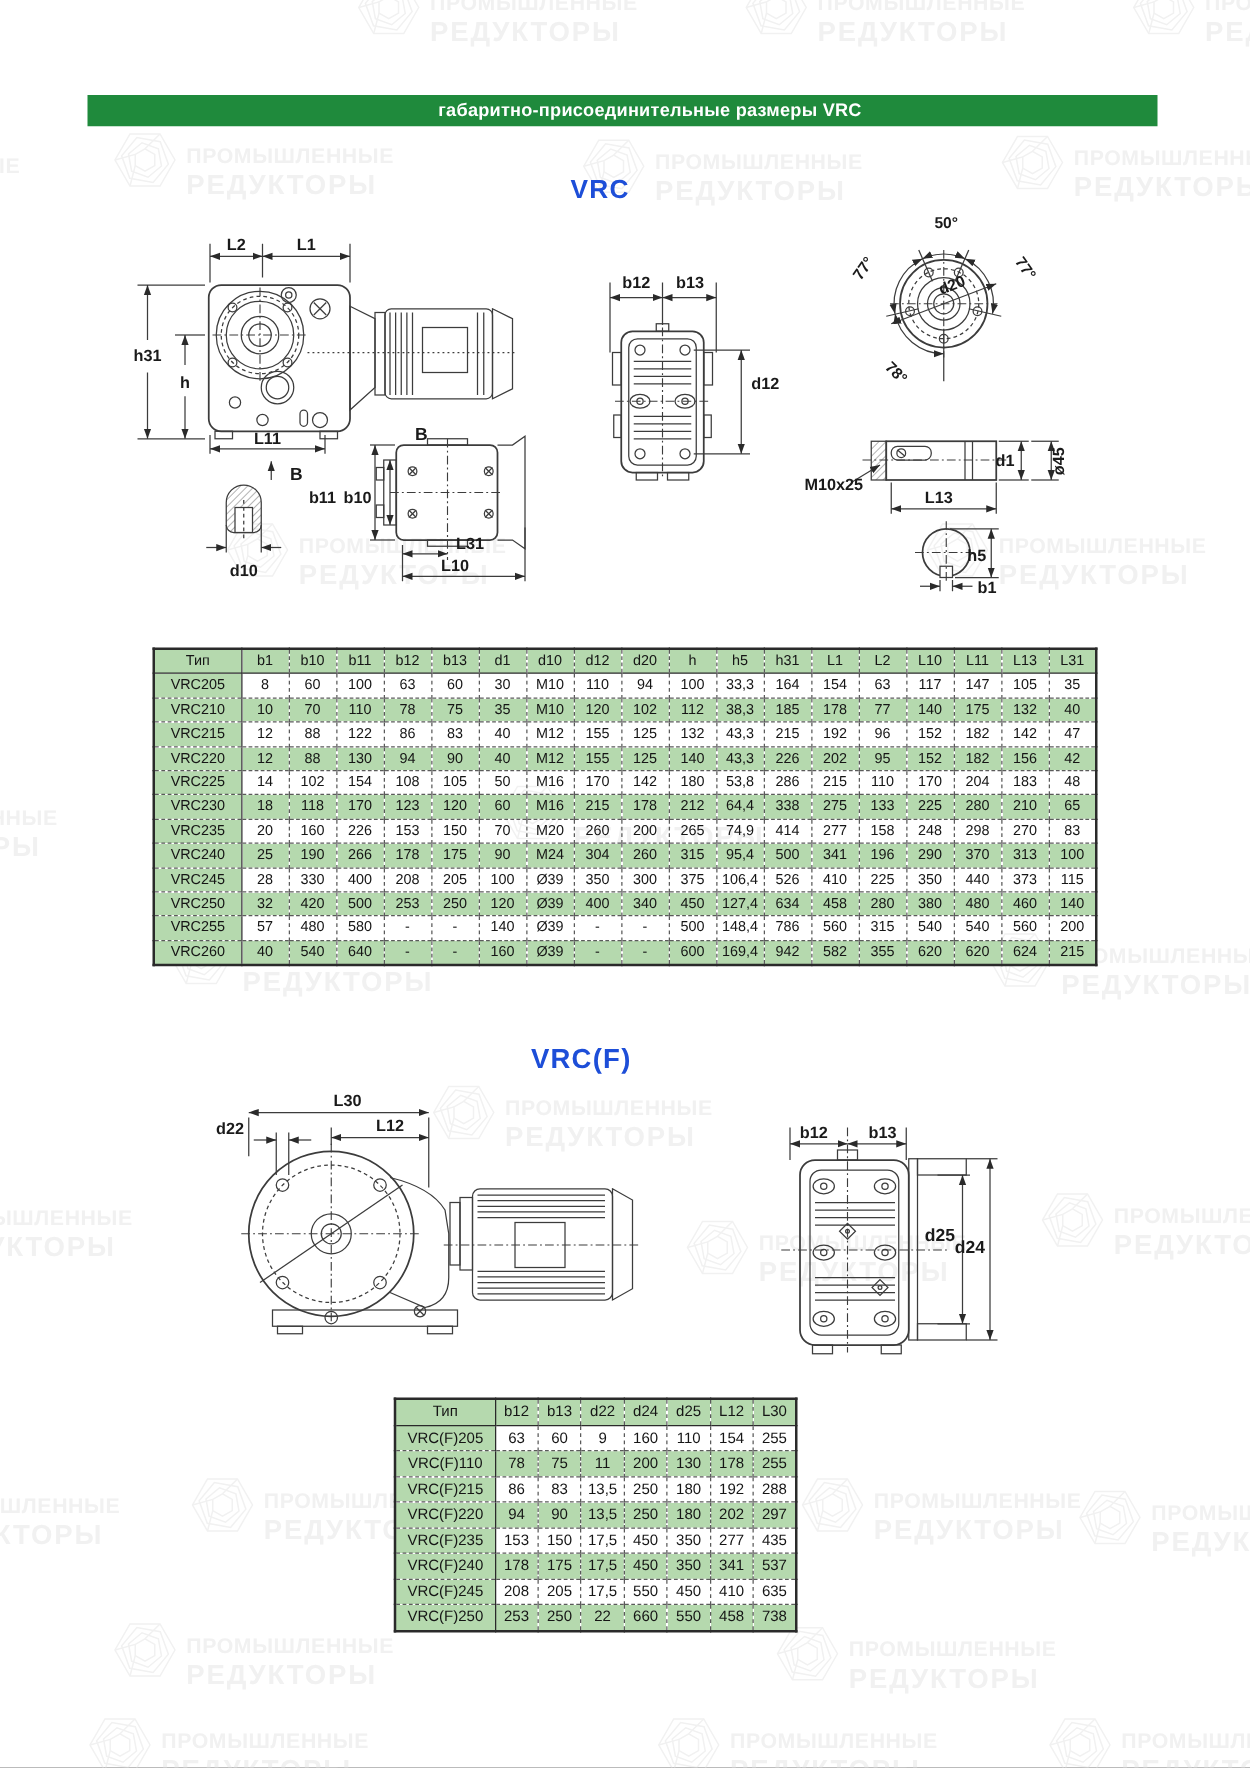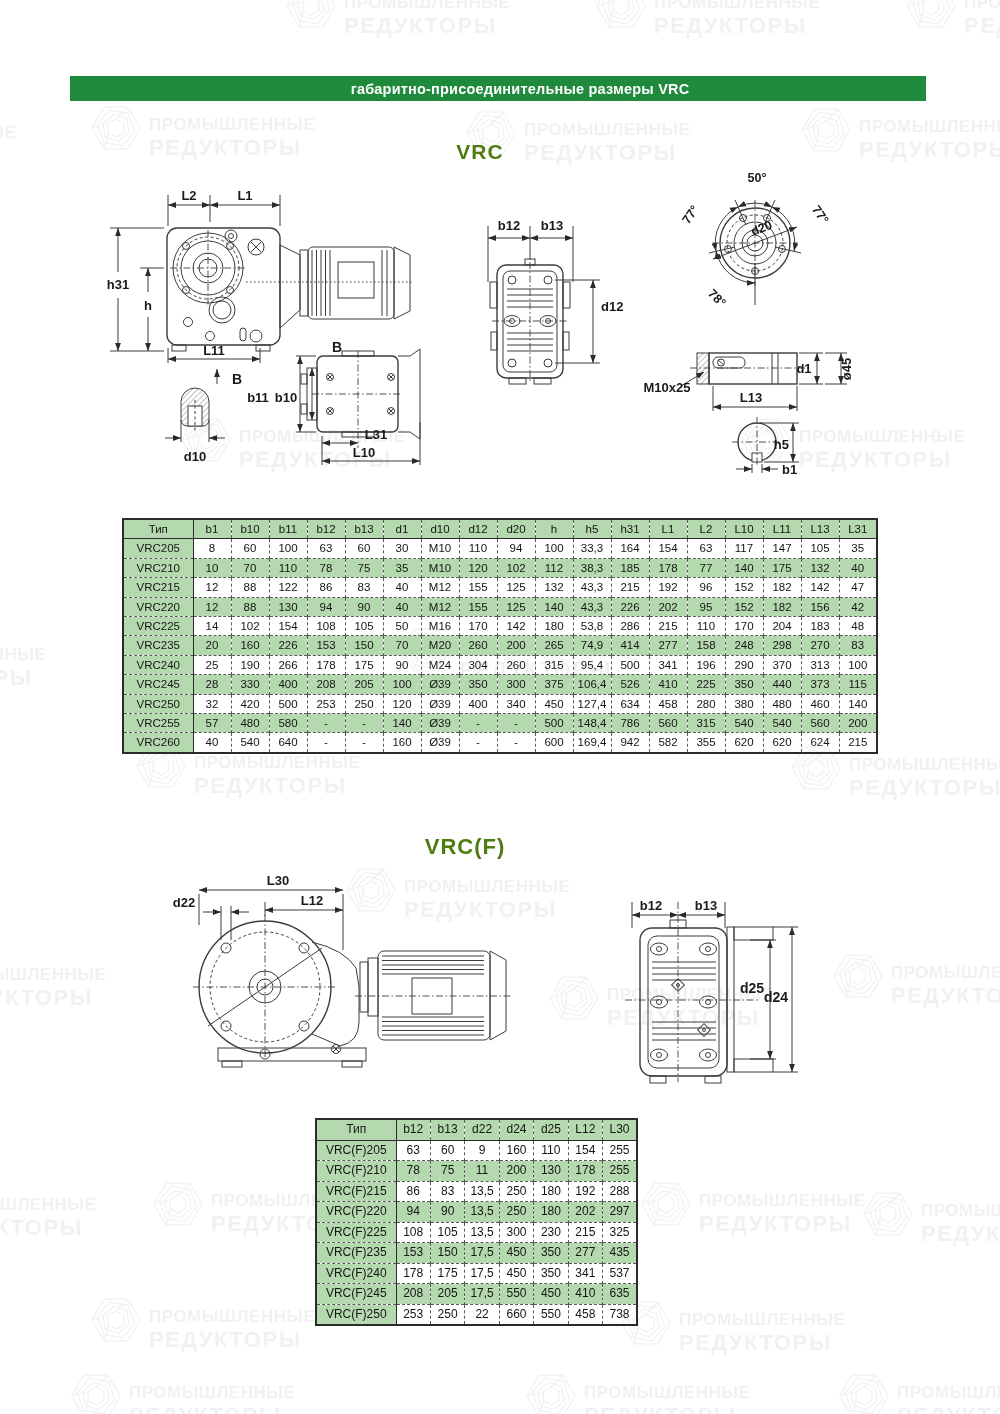--- a/index.html
+++ b/index.html
@@ -9,21 +9,21 @@
   #wm-layer{position:absolute;inset:0;z-index:0;}
   .wm{position:absolute;display:flex;gap:7px;color:#f1f1f1;white-space:nowrap;}
   .wm .txt{margin-top:15px;}
   .wm .wl1{font-size:17px;font-weight:bold;letter-spacing:.5px;line-height:1.15;}
   .wm .wl2{font-size:22px;font-weight:bold;letter-spacing:1.5px;}
   
   .banner{position:absolute;left:70px;top:76px;width:812px;height:25px;z-index:2;
           display:flex;align-items:center;justify-content:center;
           color:#fff;font-weight:bold;font-size:14.5px;letter-spacing:.2px;}
   
-  .sec-title{position:absolute;width:120px;text-align:center;color:#4d7c0f;font-weight:bold;z-index:2;}
+  .sec-title{position:absolute;width:120px;text-align:center;color:#1d4ed8;font-weight:bold;z-index:2;}
   .t1{left:420px;top:140px;font-size:21px;letter-spacing:1px;}
   .t2{left:405px;top:806px;font-size:22px;letter-spacing:1px;margin-top:28px;}
   
   svg.draw{position:absolute;z-index:1;overflow:visible;}
   .s line,.s path,.s rect,.s circle,.s ellipse,.s polygon,.s polyline{
      stroke:#3c3c3c;fill:none;stroke-width:1;}
   .s .thk{stroke-width:1.4;}
   .s .dsh{stroke-dasharray:3 2.5;}
   .s .ctr{stroke-dasharray:7 2.5 1.5 2.5;stroke-width:.9;}
   .s .dot{stroke-dasharray:1.5 2.5;}
@@ -790,20 +790,41 @@
           <td>142</td>
           <td>180</td>
           <td>53,8</td>
           <td>286</td>
           <td>215</td>
           <td>110</td>
           <td>170</td>
           <td>204</td>
           <td>183</td>
           <td>48</td>
+        </tr>
+        <tr>
+          <td>VRC230</td>
+          <td>18</td>
+          <td>118</td>
+          <td>170</td>
+          <td>123</td>
+          <td>120</td>
+          <td>60</td>
+          <td>M16</td>
+          <td>215</td>
+          <td>178</td>
+          <td>212</td>
+          <td>64,4</td>
+          <td>338</td>
+          <td>275</td>
+          <td>133</td>
+          <td>225</td>
+          <td>280</td>
+          <td>210</td>
+          <td>65</td>
         </tr>
         <tr>
           <td>VRC235</td>
           <td>20</td>
           <td>160</td>
           <td>226</td>
           <td>153</td>
           <td>150</td>
           <td>70</td>
           <td>M20</td>
@@ -1053,21 +1074,21 @@
           <td>VRC(F)205</td>
           <td>63</td>
           <td>60</td>
           <td>9</td>
           <td>160</td>
           <td>110</td>
           <td>154</td>
           <td>255</td>
         </tr>
         <tr>
-          <td>VRC(F)210</td>
+          <td>VRC(F)110</td>
           <td>78</td>
           <td>75</td>
           <td>11</td>
           <td>200</td>
           <td>130</td>
           <td>178</td>
           <td>255</td>
         </tr>
         <tr>
           <td>VRC(F)215</td>
@@ -1083,30 +1104,20 @@
           <td>VRC(F)220</td>
           <td>94</td>
           <td>90</td>
           <td>13,5</td>
           <td>250</td>
           <td>180</td>
           <td>202</td>
           <td>297</td>
         </tr>
         <tr>
-          <td>VRC(F)225</td>
-          <td>108</td>
-          <td>105</td>
-          <td>13,5</td>
-          <td>300</td>
-          <td>230</td>
-          <td>215</td>
-          <td>325</td>
-        </tr>
-        <tr>
           <td>VRC(F)235</td>
           <td>153</td>
           <td>150</td>
           <td>17,5</td>
           <td>450</td>
           <td>350</td>
           <td>277</td>
           <td>435</td>
         </tr>
         <tr>

